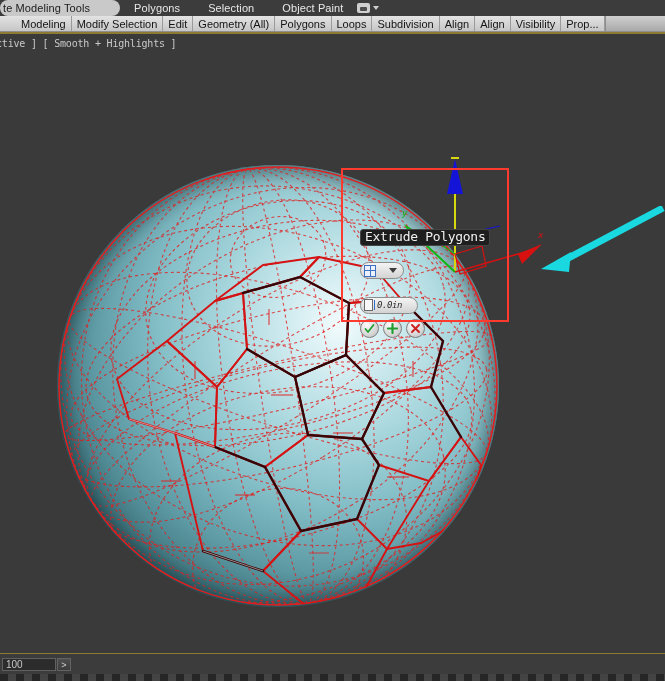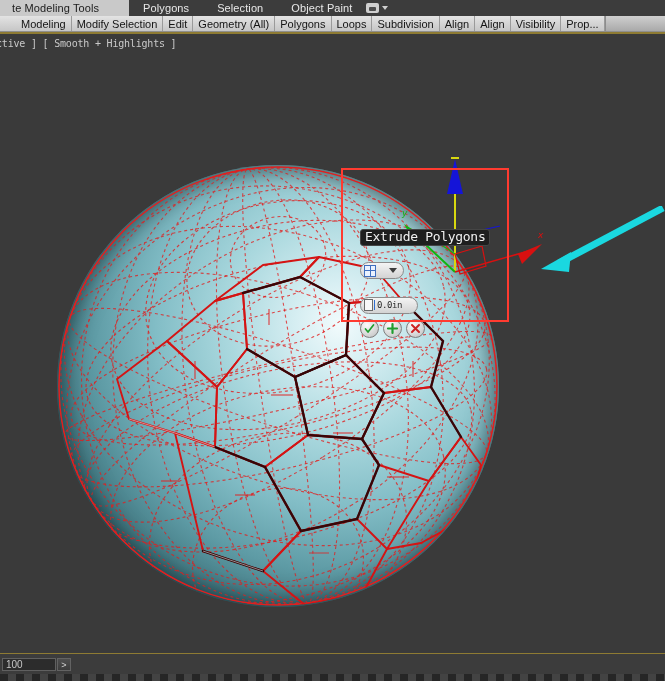--- a/index.html
+++ b/index.html
@@ -30,22 +30,23 @@
     color: #e8e8e8;
     font-size: 11px;
     line-height: 16px;
     padding: 0 14px;
     white-space: nowrap;
     letter-spacing: .1px;
   }
   .ribbon-tab.active {
     background: #c9c9c9;
     color: #1b1b1b;
-    padding-left: 12px;
+    padding-left: 3px;
     padding-right: 30px;
+    border-radius: 8px;
   }
   #ribbon-tabs-spacer { flex: 1 1 auto; }
   #panel-dock-icon {
     width: 13px; height: 10px;
     background: #cfcfcf;
     border-radius: 2px;
     position: relative;
     align-self: center;
     margin-right: 3px;
   }
@@ -152,21 +153,21 @@
     color: #f0f0f0;
     font-family: "DejaVu Sans Mono", monospace;
     font-size: 13px;
     line-height: 12px;
     padding: 1px 4px 2px 4px;
     border-radius: 3px;
     border: 1px solid #454545;
     white-space: nowrap;
     letter-spacing: -0.3px;
   }
-  .caddy-row { margin-top: 16px; }
+  .caddy-row { margin-top: 16px; font-style: italic; }
   .caddy-pill {
     display: inline-flex;
     align-items: center;
     height: 17px;
     background: linear-gradient(#f4f4f4, #d3d3d3);
     border: 1px solid #8c8c8c;
     border-radius: 9px;
     padding: 0 6px 0 3px;
     box-sizing: border-box;
   }

